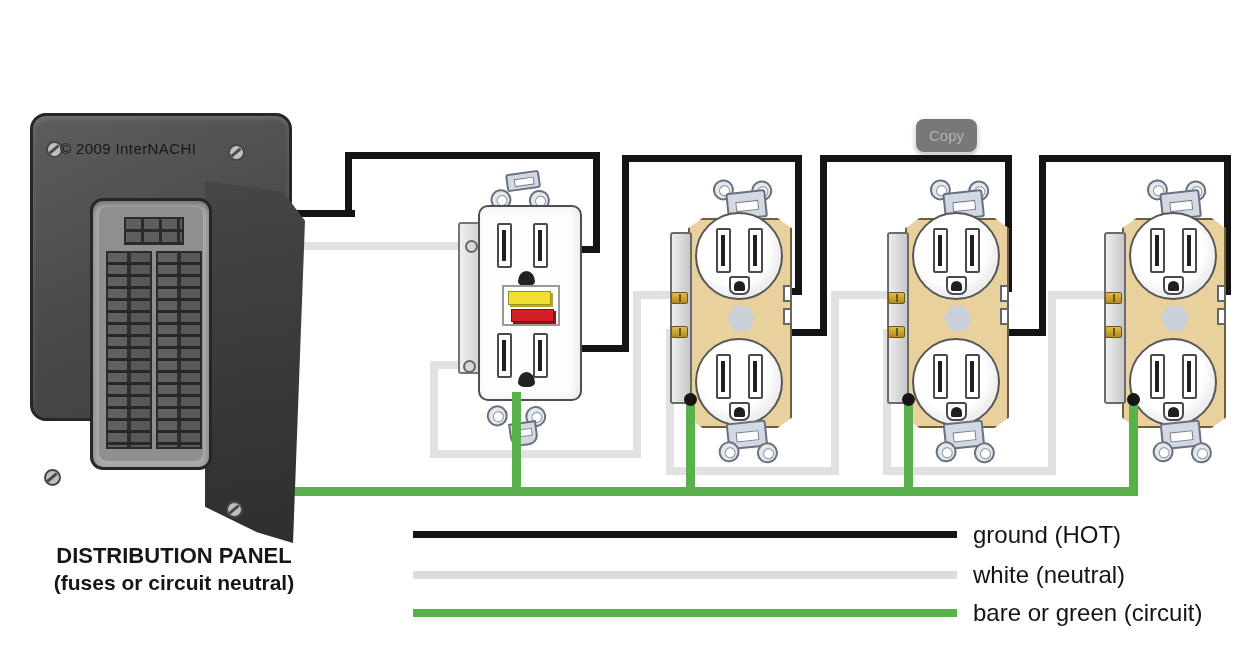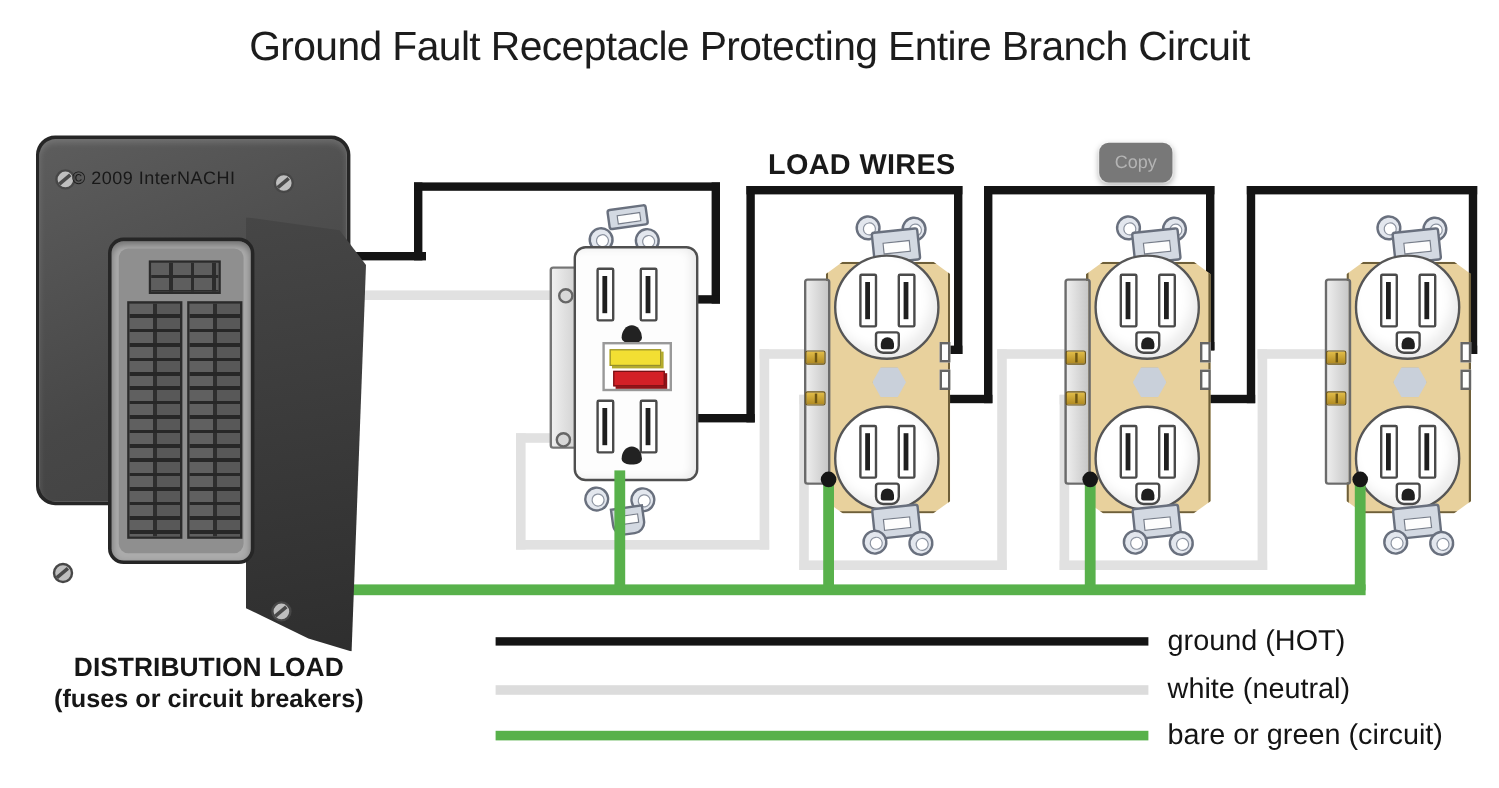--- a/index.html
+++ b/index.html
@@ -149,22 +149,20 @@
 
   
   .legend-line { position:absolute; left:413px; width:544px; }
   .legend-label { position:absolute; left:973px; font-size:24px; color:#141414; }
 </style>
 </head>
 <body>
 
 <div class="stage">
 
-  <div class="title">Ground Fault Receptacle Protecting Entire Branch Circuit</div>
-  <div class="wire-label" style="left:640px; top:124px;">LOAD WIRES</div>
 
   <button class="copy-btn">Copy</button>
 
   <div class="wire hot h7" style="left:277px;top:210px;width:78px;"></div>
   <div class="wire hot w7" style="left:345px;top:152px;height:65px;"></div>
   <div class="wire hot h7" style="left:345px;top:152px;width:255px;"></div>
   <div class="wire hot w7" style="left:593px;top:152px;height:101px;"></div>
   <div class="wire hot h7" style="left:566px;top:246px;width:34px;"></div>
   <div class="wire hot h7" style="left:563px;top:345px;width:66px;"></div>
   <div class="wire hot w7" style="left:622px;top:155px;height:197px;"></div>
@@ -337,22 +335,22 @@
 
   <div class="wire over gnd w9" style="left:512px;top:392px;height:100px;"></div>
   <div class="wire over gnd w9" style="left:686px;top:398px;height:94px;"></div>
   <div class="wire over gnd w9" style="left:904px;top:398px;height:94px;"></div>
   <div class="wire over gnd w9" style="left:1129px;top:398px;height:94px;"></div>
   <span class="gdot" style="left:684px;top:393px;"></span>
   <span class="gdot" style="left:902px;top:393px;"></span>
   <span class="gdot" style="left:1127px;top:393px;"></span>
 
   <div class="panel-caption">
-    <div class="l1">DISTRIBUTION LOAD</div>
-    <div class="l2">(fuses or circuit breakers)</div>
+    <div class="l1">DISTRIBUTION PANEL</div>
+    <div class="l2">(fuses or circuit neutral)</div>
   </div>
 
   <div class="legend-line" style="top: 531px; height: 7px; background: rgb(20, 20, 20);"></div>
   <div class="legend-label" style="top:521px;">ground (HOT)</div>
   <div class="legend-line" style="top: 571px; height: 8px; background: rgb(220, 220, 220);"></div>
   <div class="legend-label" style="top:561px;">white (neutral)</div>
   <div class="legend-line" style="top: 609px; height: 8px; background: rgb(88, 177, 75);"></div>
   <div class="legend-label" style="top:599px;">bare or green (circuit)</div>
 
 </div>

